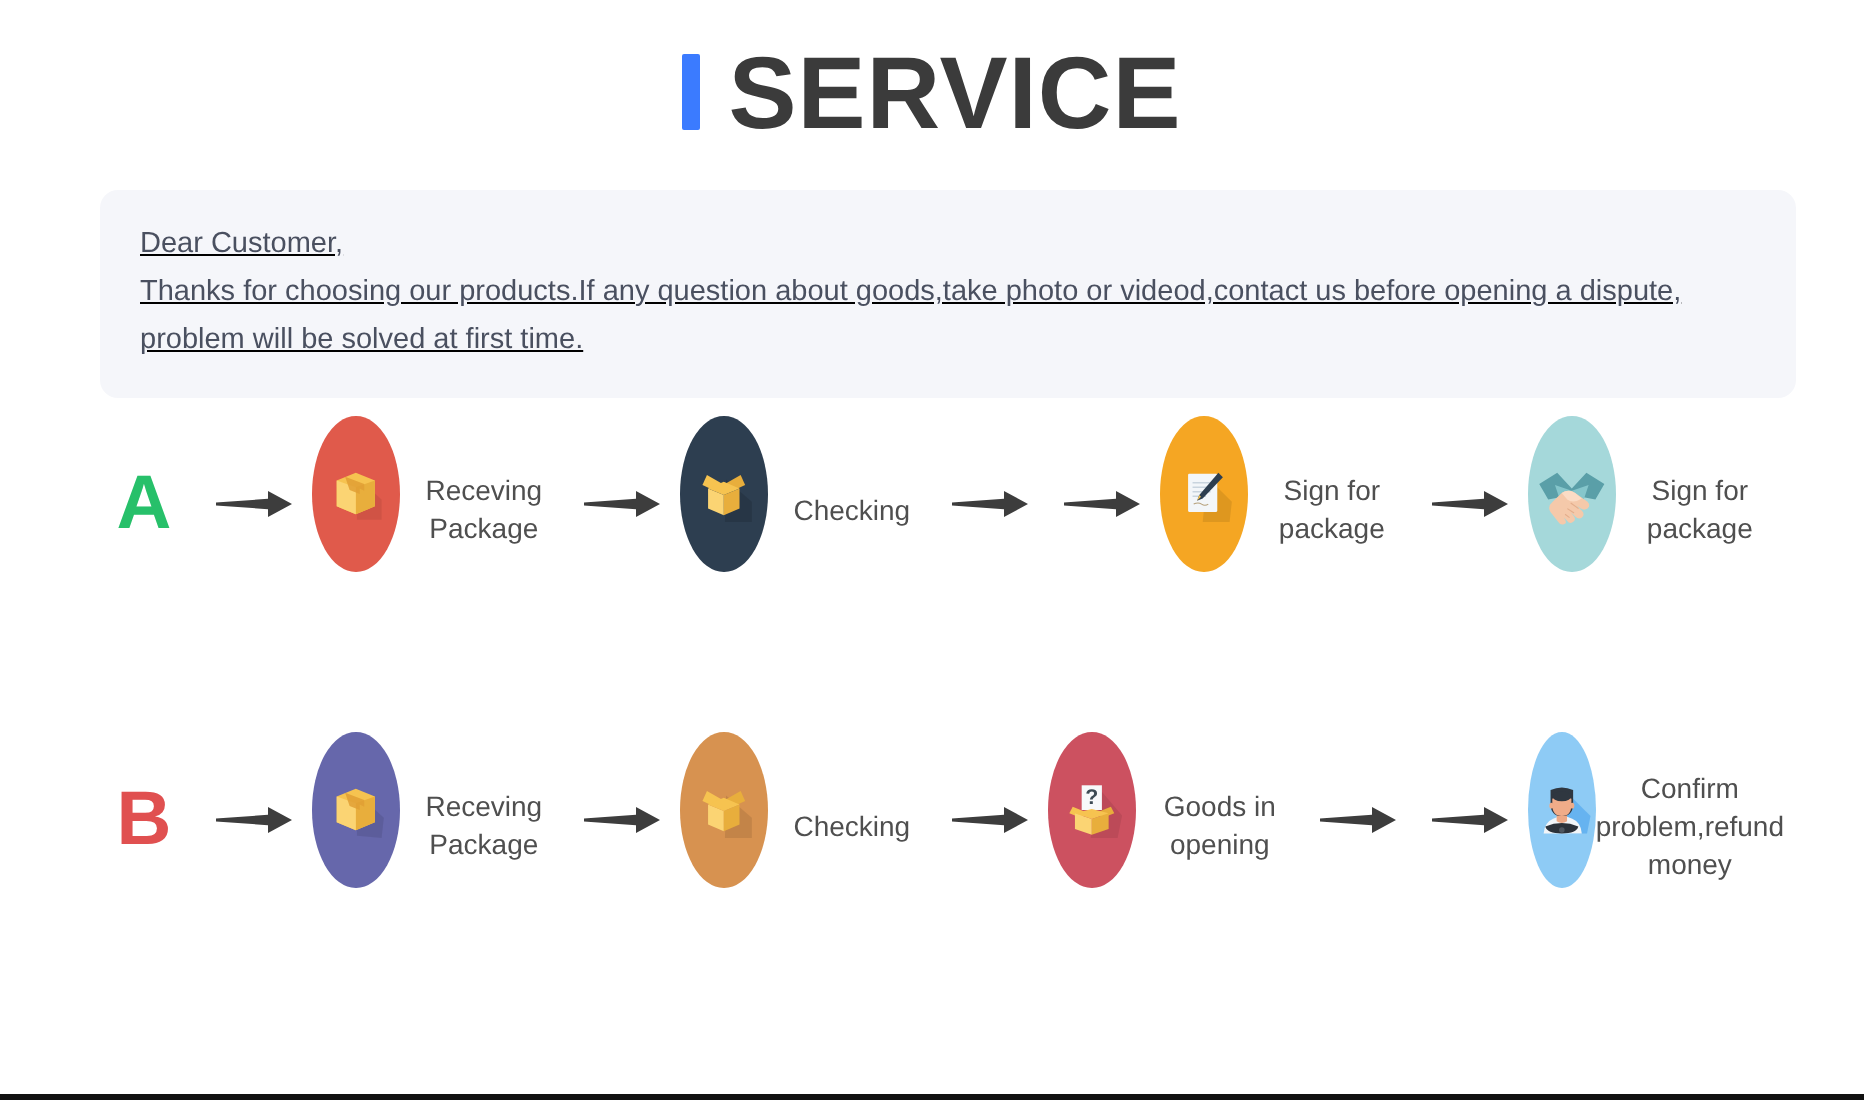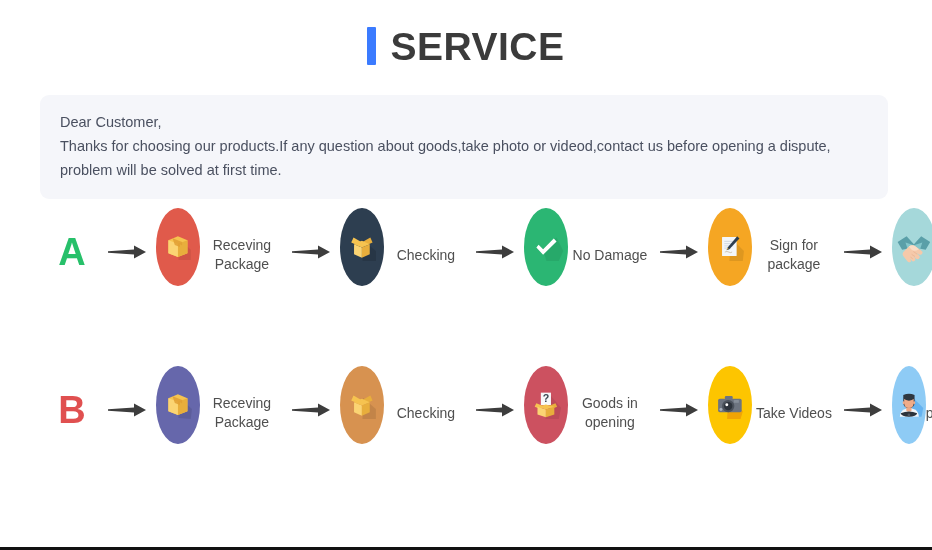--- a/index.html
+++ b/index.html
@@ -32,37 +32,38 @@
     gap: 14px;
   }
   .title-bar {
     width: 9px;
     height: 38px;
     background: #3b7bff;
     border-radius: 1px;
     display: block;
   }
   .title-text {
-    font-size: 39px;
+    font-size: 51px;
     font-weight: bold;
     color: #3b3b3b;
     letter-spacing: 0.5px;
     line-height: 1;
   }
 
   
   .notice {
     position: absolute;
-    left: 40px;
+    left: 50px;
     top: 95px;
     width: 848px;
     box-sizing: border-box;
     background: #f5f6fa;
     border-radius: 9px;
     padding: 15px 20px 17px 20px;
+    text-decoration: underline;
   }
   .notice p {
     margin: 0;
     font-size: 14.5px;
     line-height: 24px;
     color: #4a5060;
   }
 
   
   .flow {
@@ -189,29 +190,20 @@
       </div>
       <div class="step-label">Checking</div>
     </div>
 
     <div class="arrow-cell">
       <svg class="arrow-svg" width="40" height="16" viewBox="0 0 40 16">
         <path d="M0 7.2 L26 5.4 L26 1.5 L38 8 L26 14.5 L26 10.6 L0 8.8 Z" fill="#3d3d3d"></path>
       </svg>
     </div>
 
-    <div class="step">
-      <div class="circle" style="background:#2bb673">
-        <svg width="78" height="78" viewBox="0 0 78 78">
-          <path d="M33 42 L58 22 L70 46 L62 64 L40 64 Z" fill="#000000" opacity="0.07"></path>
-          <path d="M22 40 L26 35 L34 43 L53 24 L58 29 L34 53 Z" fill="#ffffff"></path>
-        </svg>
-      </div>
-      <div class="step-label">No Damage</div>
-    </div>
 
     <div class="arrow-cell">
       <svg class="arrow-svg" width="40" height="16" viewBox="0 0 40 16">
         <path d="M0 7.2 L26 5.4 L26 1.5 L38 8 L26 14.5 L26 10.6 L0 8.8 Z" fill="#3d3d3d"></path>
       </svg>
     </div>
 
     <div class="step">
       <div class="circle" style="background:#f5a623">
         <svg width="78" height="78" viewBox="0 0 78 78">
@@ -320,35 +312,20 @@
       </div>
       <div class="step-label">Goods in opening</div>
     </div>
 
     <div class="arrow-cell">
       <svg class="arrow-svg" width="40" height="16" viewBox="0 0 40 16">
         <path d="M0 7.2 L26 5.4 L26 1.5 L38 8 L26 14.5 L26 10.6 L0 8.8 Z" fill="#3d3d3d"></path>
       </svg>
     </div>
 
-    <div class="step">
-      <div class="circle" style="background:#fdc500">
-        <svg width="78" height="78" viewBox="0 0 78 78">
-          <path d="M36 30 L62 50 L58 64 L34 64 Z" fill="#e8890a" opacity="0.55"></path>
-          <rect x="18" y="28" width="42" height="24" rx="3" fill="#6d7480"></rect>
-          <rect x="30" y="23" width="14" height="6" rx="2" fill="#6d7480"></rect>
-          <rect x="46" y="30" width="9" height="5" rx="1" fill="#868e99"></rect>
-          <circle cx="36" cy="41" r="11" fill="#4b525c"></circle>
-          <circle cx="36" cy="41" r="7.5" fill="#2d333c"></circle>
-          <circle cx="33.5" cy="38.5" r="2.6" fill="#ffffff"></circle>
-          <circle cx="23" cy="47" r="2.6" fill="#aab2bc"></circle>
-        </svg>
-      </div>
-      <div class="step-label">Take Videos</div>
-    </div>
 
     <div class="arrow-cell">
       <svg class="arrow-svg" width="40" height="16" viewBox="0 0 40 16">
         <path d="M0 7.2 L26 5.4 L26 1.5 L38 8 L26 14.5 L26 10.6 L0 8.8 Z" fill="#3d3d3d"></path>
       </svg>
     </div>
 
     <div class="step">
       <div class="circle" style="background:#8ecbf5">
         <svg width="78" height="78" viewBox="0 0 78 78">

